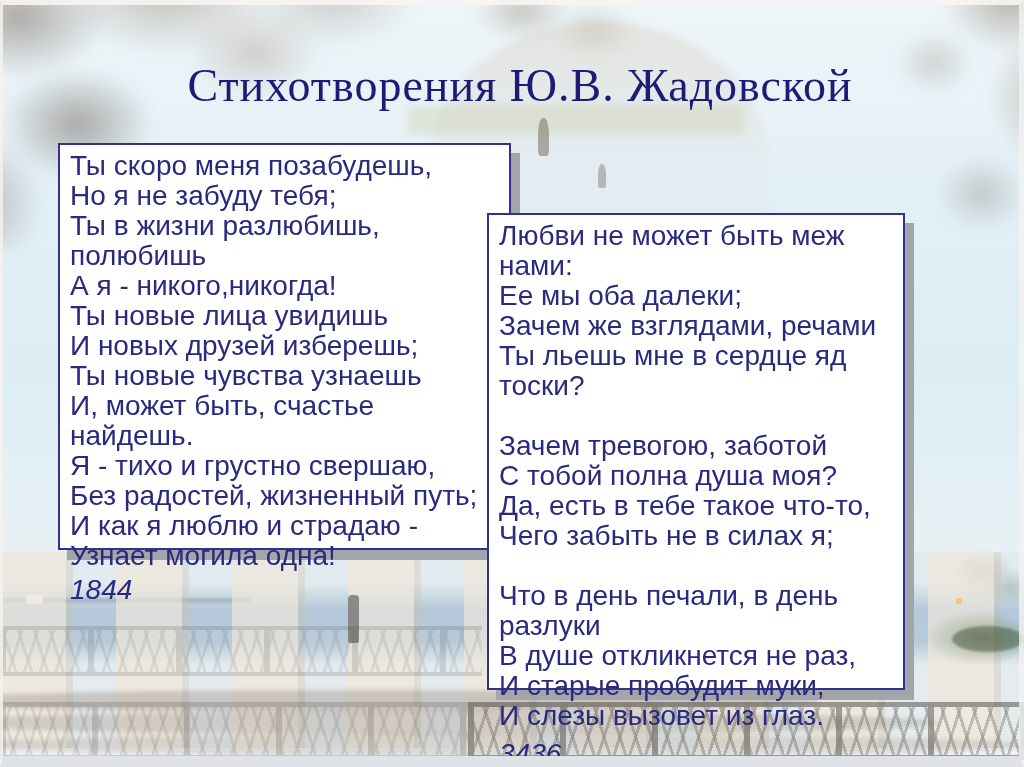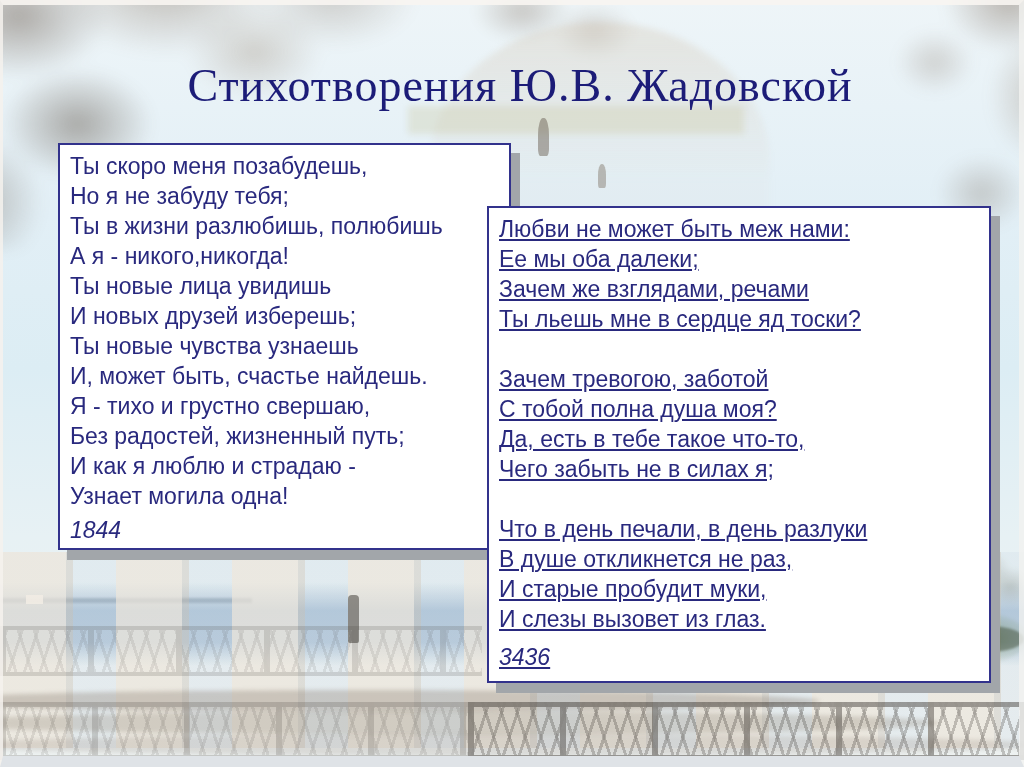--- a/index.html
+++ b/index.html
@@ -88,24 +88,24 @@
     position:absolute;z-index:1;left:0;top:50px;width:100%;margin:8px;
     font-family:"Liberation Serif","DejaVu Serif",serif;font-weight:400;
     font-size:46px;line-height:1.2;text-align:center;letter-spacing:1px;
     color:var(--c-title,#1c1c78);}
 
   .poem-box{
     position:absolute;background:var(--c-box-bg,#ffffff);
     border:2px solid var(--c-box-border,#32328c);
     box-shadow:9px 10px 0 0 var(--c-box-shadow,#a2a6aa);
     color:var(--c-text,#29297e);
-    font-size:23px;line-height:30px;
+    font-size:28px;line-height:30px;
     padding:6px 8px 0 10px;}
   .poem-box.left{left:58px;top:143px;width:453px;height:407px;z-index:2;}
-  .poem-box.right{left:487px;top:206px;width:504px;height:477px;z-index:3;text-decoration:underline;}
+  .poem-box.right{left:487px;top:213px;width:418px;height:477px;z-index:3;}
   .poem-lines{white-space:pre-line;}
   .poem-year{font-style:italic;text-align:left;padding-right:68px;}
   .poem-box.left .poem-year{margin-top:4px;}
   .poem-box.right .poem-year{margin-top:8px;}
 </style>
 </head>
 <body>
 
 <div class="slide">
 

